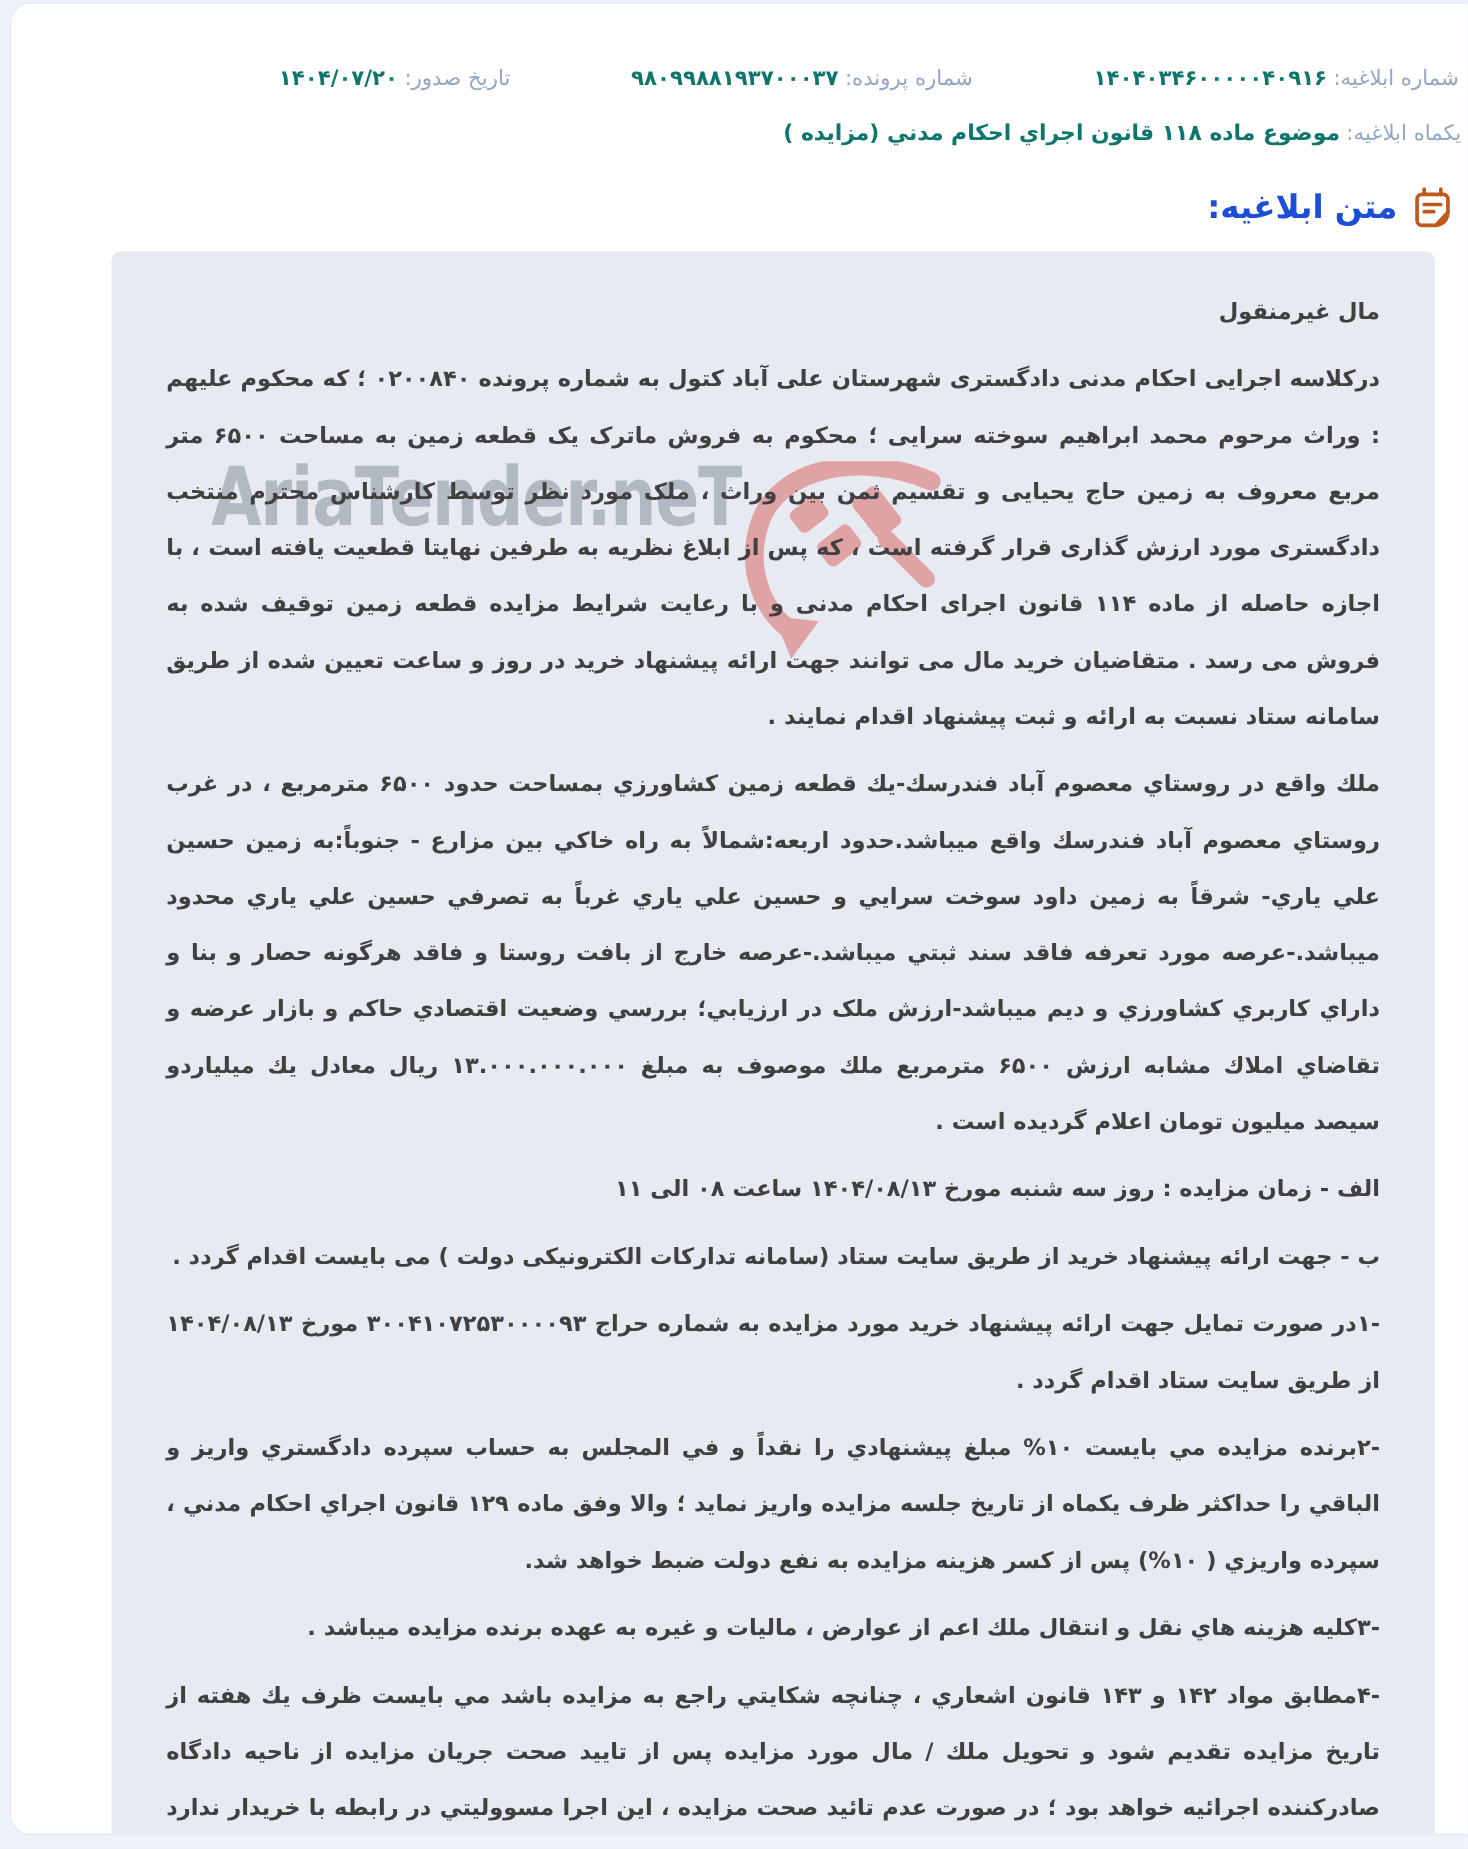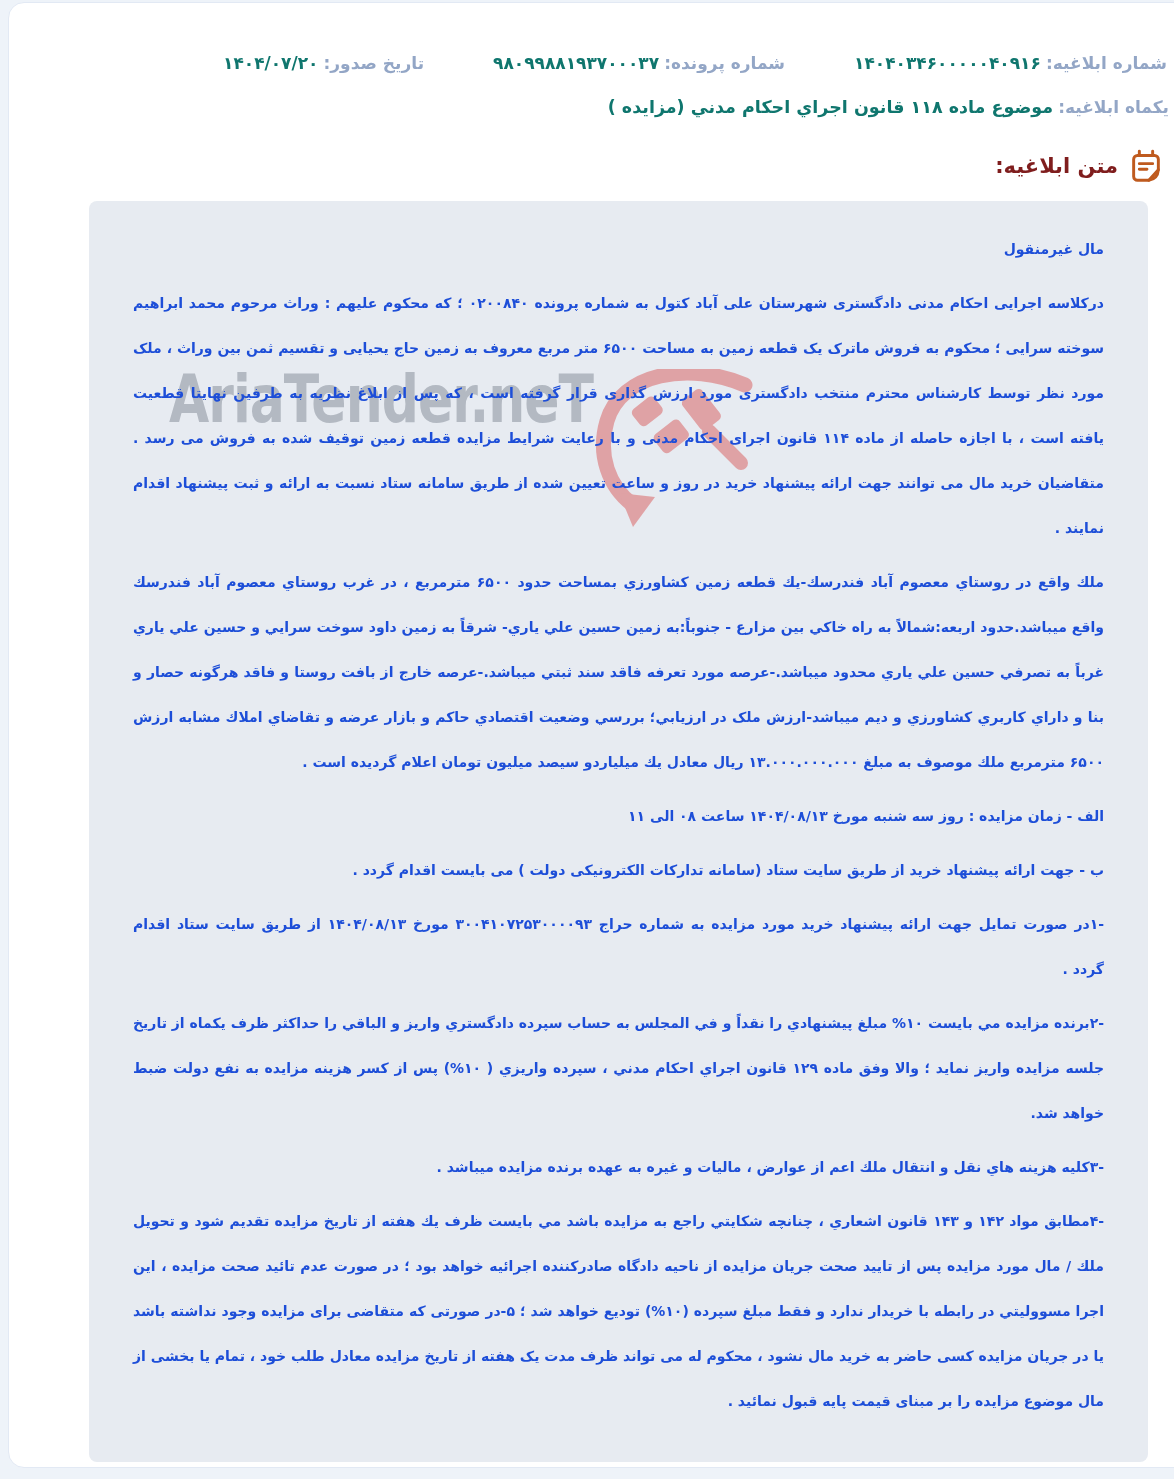--- a/index.html
+++ b/index.html
@@ -26,58 +26,58 @@
     display:flex;
     justify-content:space-between;
     align-items:baseline;
     padding:0 2px 0 214px;
     margin-bottom:24px;
   }
   .field { white-space:nowrap; }
   .field .label, .label {
     color:#93a6c6;
     font-size:17px;
-    font-weight:700;
+    font-weight:400;
   }
   .field .value, .value {
     color:#0f766e;
     font-size:17px;
     font-weight:bold;
   }
   .meta-line { margin-bottom:21px; }
   .meta-line .value { font-size:17.5px; }
 
   
   .section-title {
     display:flex;
     align-items:center;
     gap:9px;
     margin:30px 4px 16px 0;
   }
   .section-title .title-text {
-    color:#7f1d1d;
-    font-size:21px;
+    color:#1d4ed8;
+    font-size:26px;
     font-weight:bold;
   }
   .notepad-icon { width:38px; height:38px; flex:0 0 auto; }
 
   
   .notice-box {
     position:relative;
     margin:2px 21px 0 80px;
     background:#e7ebf1;
     border-radius:8px;
     padding:26px 44px 38px 44px;
     overflow:hidden;
   }
   .notice-box p {
     position:relative;
     z-index:2;
-    color:#1d4ed8;
-    font-size:14px;
+    color:#404040;
+    font-size:18px;
     font-weight:bold;
     line-height:45px;
     text-align:justify;
     margin:0 0 9px 0;
   }
   .notice-box p:last-child { margin-bottom:0; }
 
   
   .watermark {
     position:absolute;

